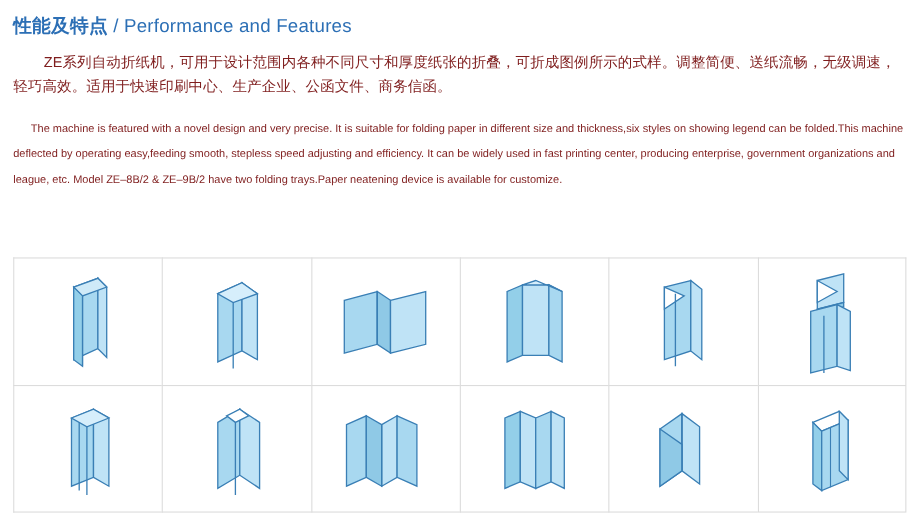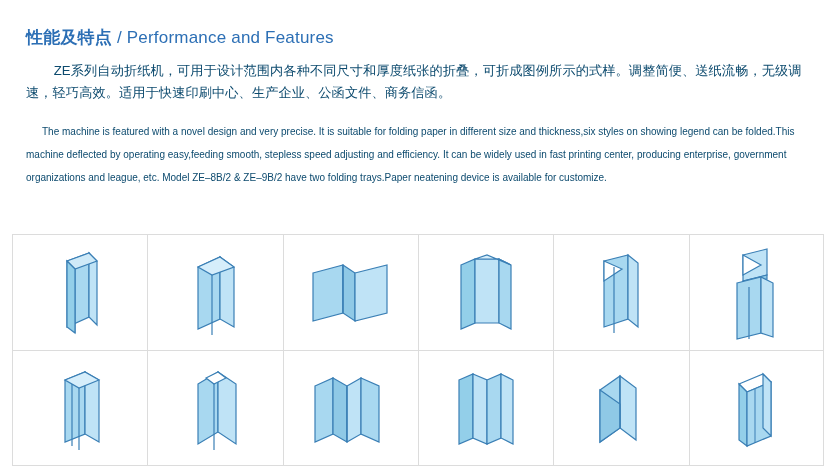--- a/index.html
+++ b/index.html
@@ -12,21 +12,21 @@
     background: #ffffff;
     font-family: "Liberation Sans", sans-serif;
     color: #1a1a1a;
     overflow: hidden;
   }
   .page {
     position: relative;
     width: 840px;
     height: 473px;
     box-sizing: border-box;
-    padding: 14px;
+    padding: 0;
   }
   .heading {
     margin: 0;
     padding: 12px 0 0 12px;
     font-size: 17px;
     font-weight: 700;
     color: #2c6fb5;
     letter-spacing: 0.2px;
     line-height: 24px;
   }
@@ -39,21 +39,21 @@
   }
   .heading .en {
     color: #2c6fb5;
     font-weight: 400;
   }
   .para {
     margin: 0;
     padding: 0 14px 0 12px;
     font-size: 13.2px;
     line-height: 22px;
-    color: #0c4a6e;
+    color: #7f1d1d;
     text-align: left;
   }
   .para-cn {
     padding-top: 10px;
     text-indent: 2.1em;
     letter-spacing: 0.1px;
   }
   .para-en {
     padding-top: 16px;
     text-indent: 1.6em;

